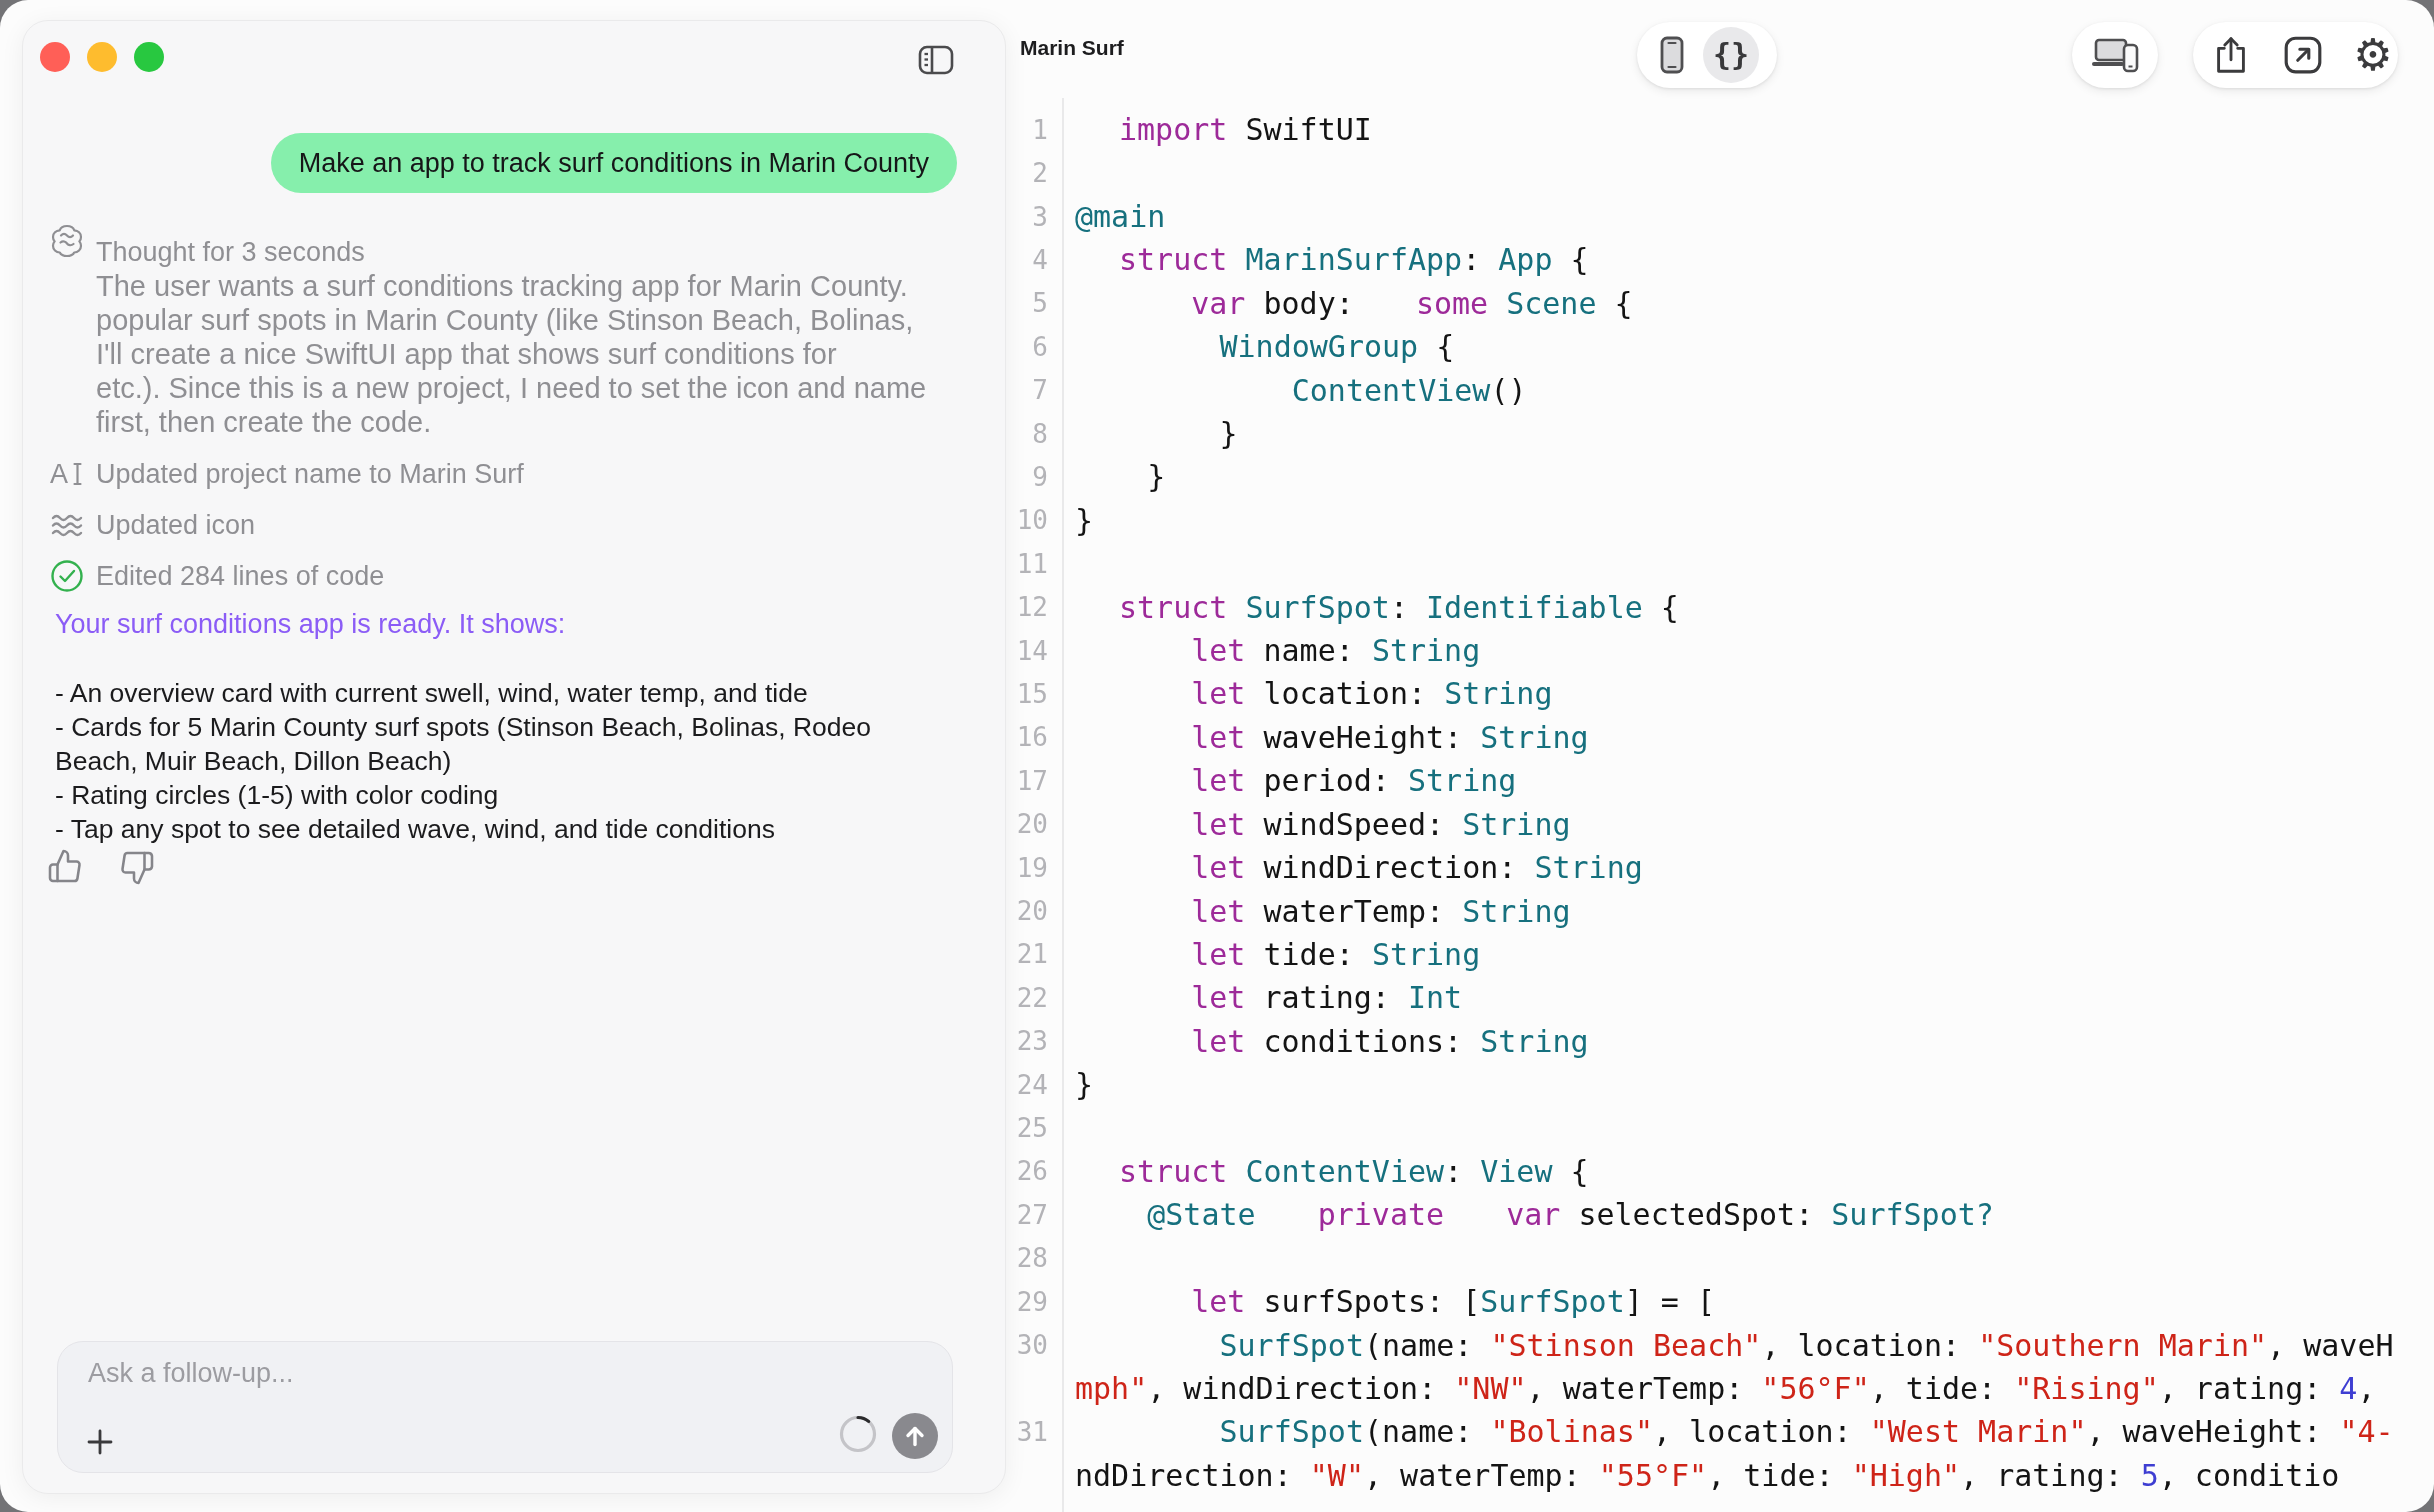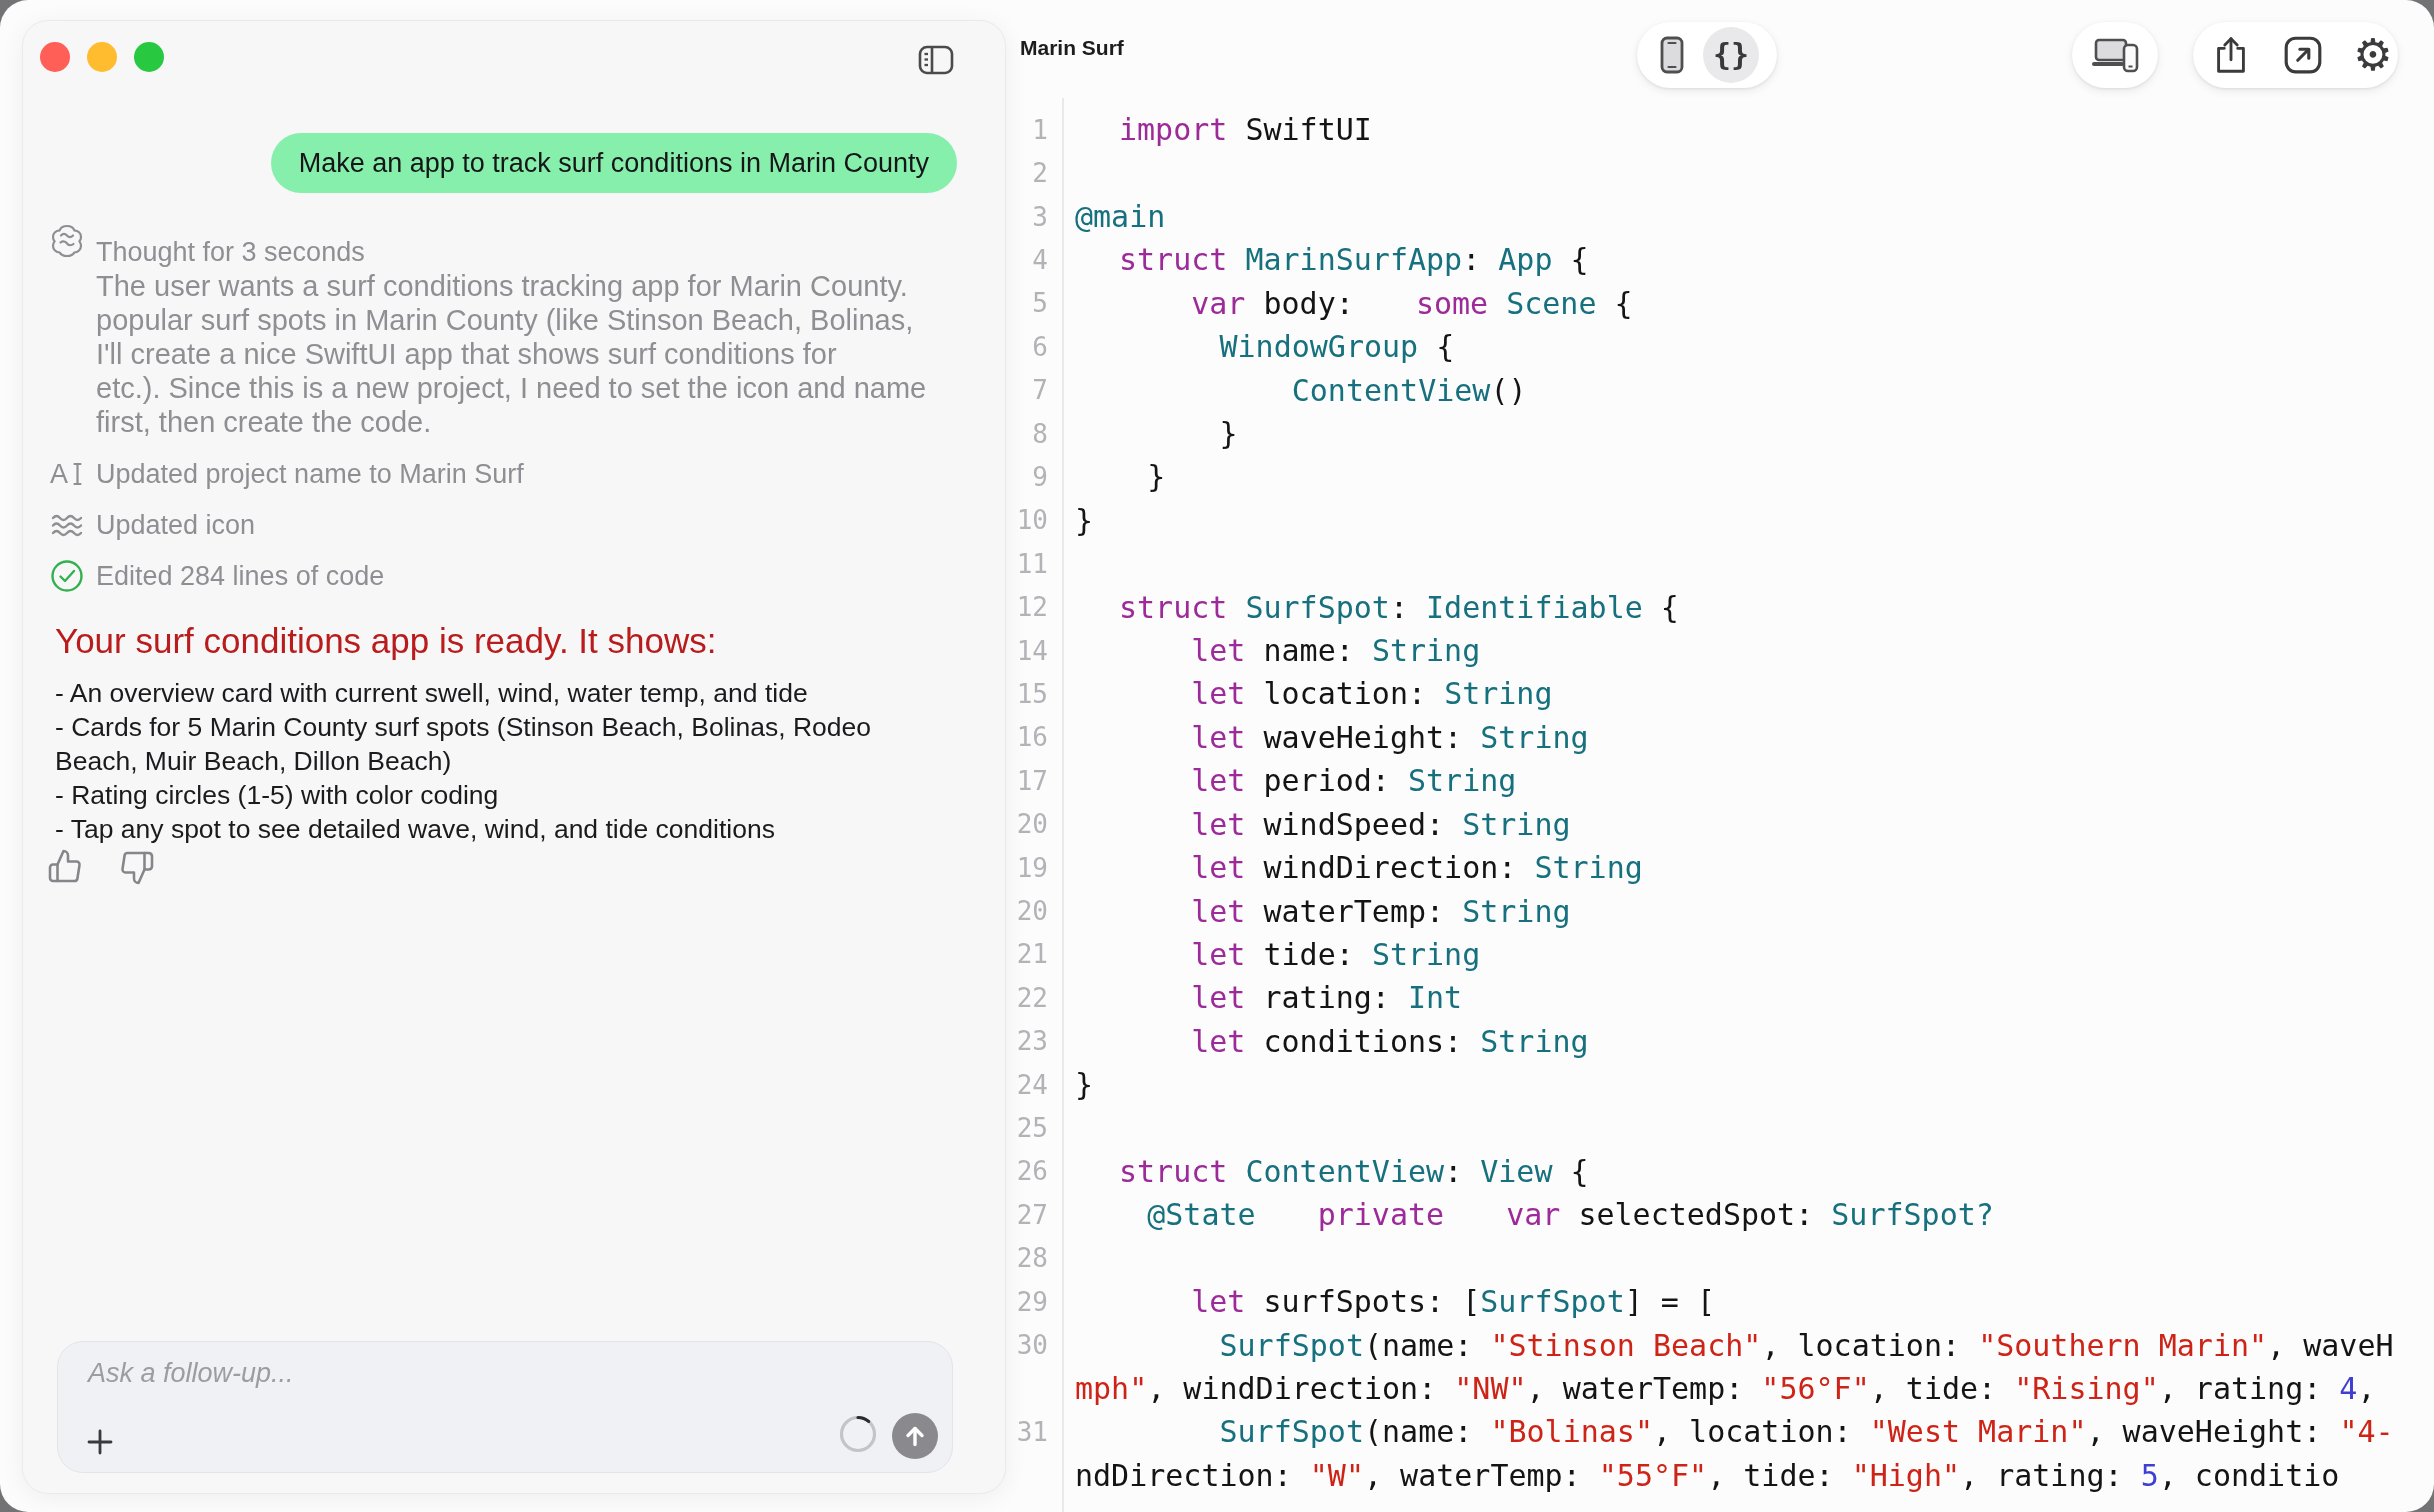--- a/index.html
+++ b/index.html
@@ -14,26 +14,26 @@
   .sidebar-toggle{position:absolute;left:894px;top:22px;width:38px;height:34px;cursor:pointer;}
   .bubble{position:absolute;right:48px;top:112px;height:60px;line-height:60px;
     padding:0 28px;background:#86efac;border-radius:30px;font-size:27px;color:#161618;white-space:pre;}
   .thought-icon{position:absolute;left:24px;top:200px;width:40px;height:40px;}
   .thought-head{position:absolute;left:73px;top:214px;font-size:27px;line-height:34px;color:#8F8F93;}
   .thought-lines{position:absolute;left:73px;top:248px;font-size:29px;color:#8F8F93;}
   .line{height:34px;line-height:34px;white-space:pre;}
   .status-row{position:absolute;left:24px;height:40px;}
   .status-row .s-icon{position:absolute;left:2px;top:2px;width:36px;height:36px;}
   .status-row .s-text{position:absolute;left:49px;top:3px;font-size:27px;line-height:34px;color:#8F8F93;white-space:pre;}
-  .intro{position:absolute;left:32px;top:588px;font-size:35px;color:#b91c1c;white-space:pre;margin-top:12px;}
+  .intro{position:absolute;left:32px;top:588px;font-size:27px;color:#8b5cf6;white-space:pre;}
   .bullets{position:absolute;left:32px;top:655px;font-size:26.5px;color:#1B1B1D;}
   .thumb{position:absolute;width:36px;height:36px;cursor:pointer;}
   .composer{position:absolute;left:34px;top:1320px;width:894px;height:130px;
     background:#F0F1F4;border:1px solid #E4E4E8;border-radius:26px;}
-  .placeholder{position:absolute;left:30px;top:16px;font-size:27px;color:#9C9CA1;font-style:italic;}
+  .placeholder{position:absolute;left:30px;top:16px;font-size:27px;color:#9C9CA1;}
   .plus-btn{position:absolute;left:24px;bottom:12px;width:36px;height:36px;cursor:pointer;}
   .ring{position:absolute;right:74px;bottom:18px;width:40px;height:40px;}
   .send-btn{position:absolute;right:14px;bottom:13px;width:46px;height:46px;cursor:pointer;}
 
   
   .ed-title{position:absolute;left:1020px;top:36px;font-size:21px;font-weight:700;color:#1D1D1F;white-space:pre;}
   .pill{position:absolute;top:22px;height:66px;border-radius:33px;background:#FFFFFF;
     box-shadow:0 1px 3px rgba(0,0,0,0.08),0 3px 10px rgba(0,0,0,0.08);}
   .seg-pill{left:1637px;width:140px;}
   .seg-phone{position:absolute;left:22px;top:13px;width:26px;height:40px;}

